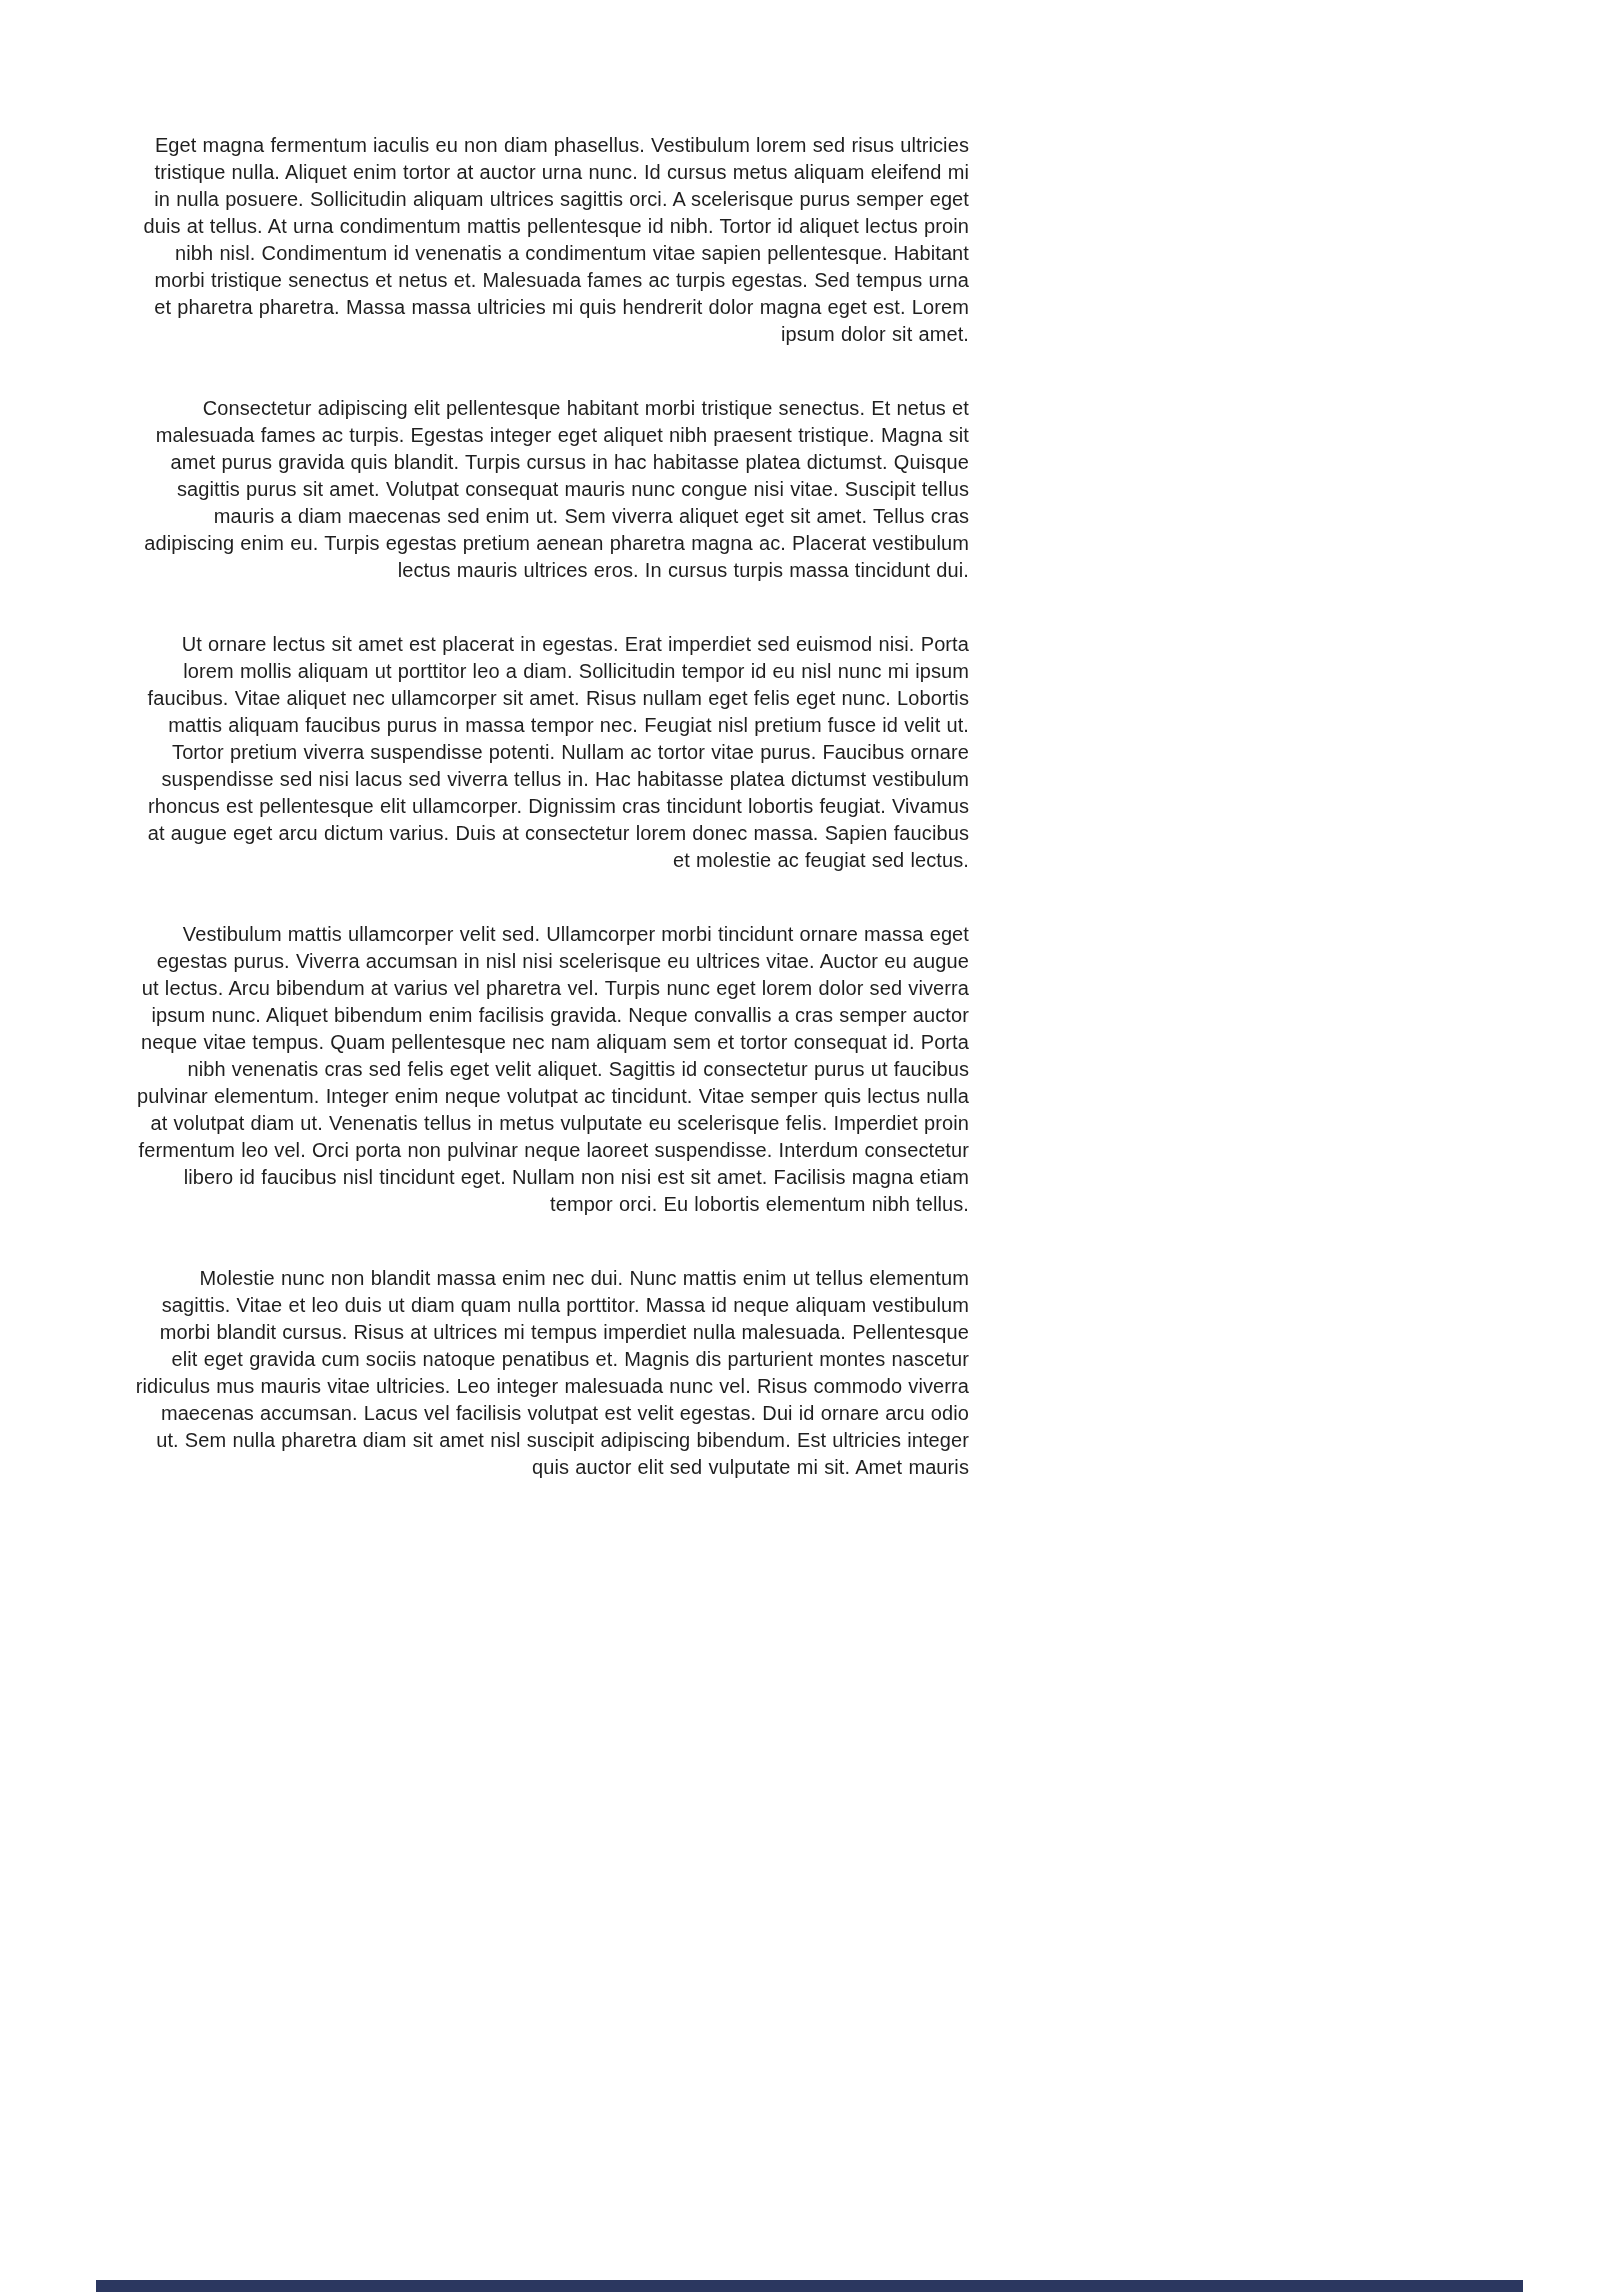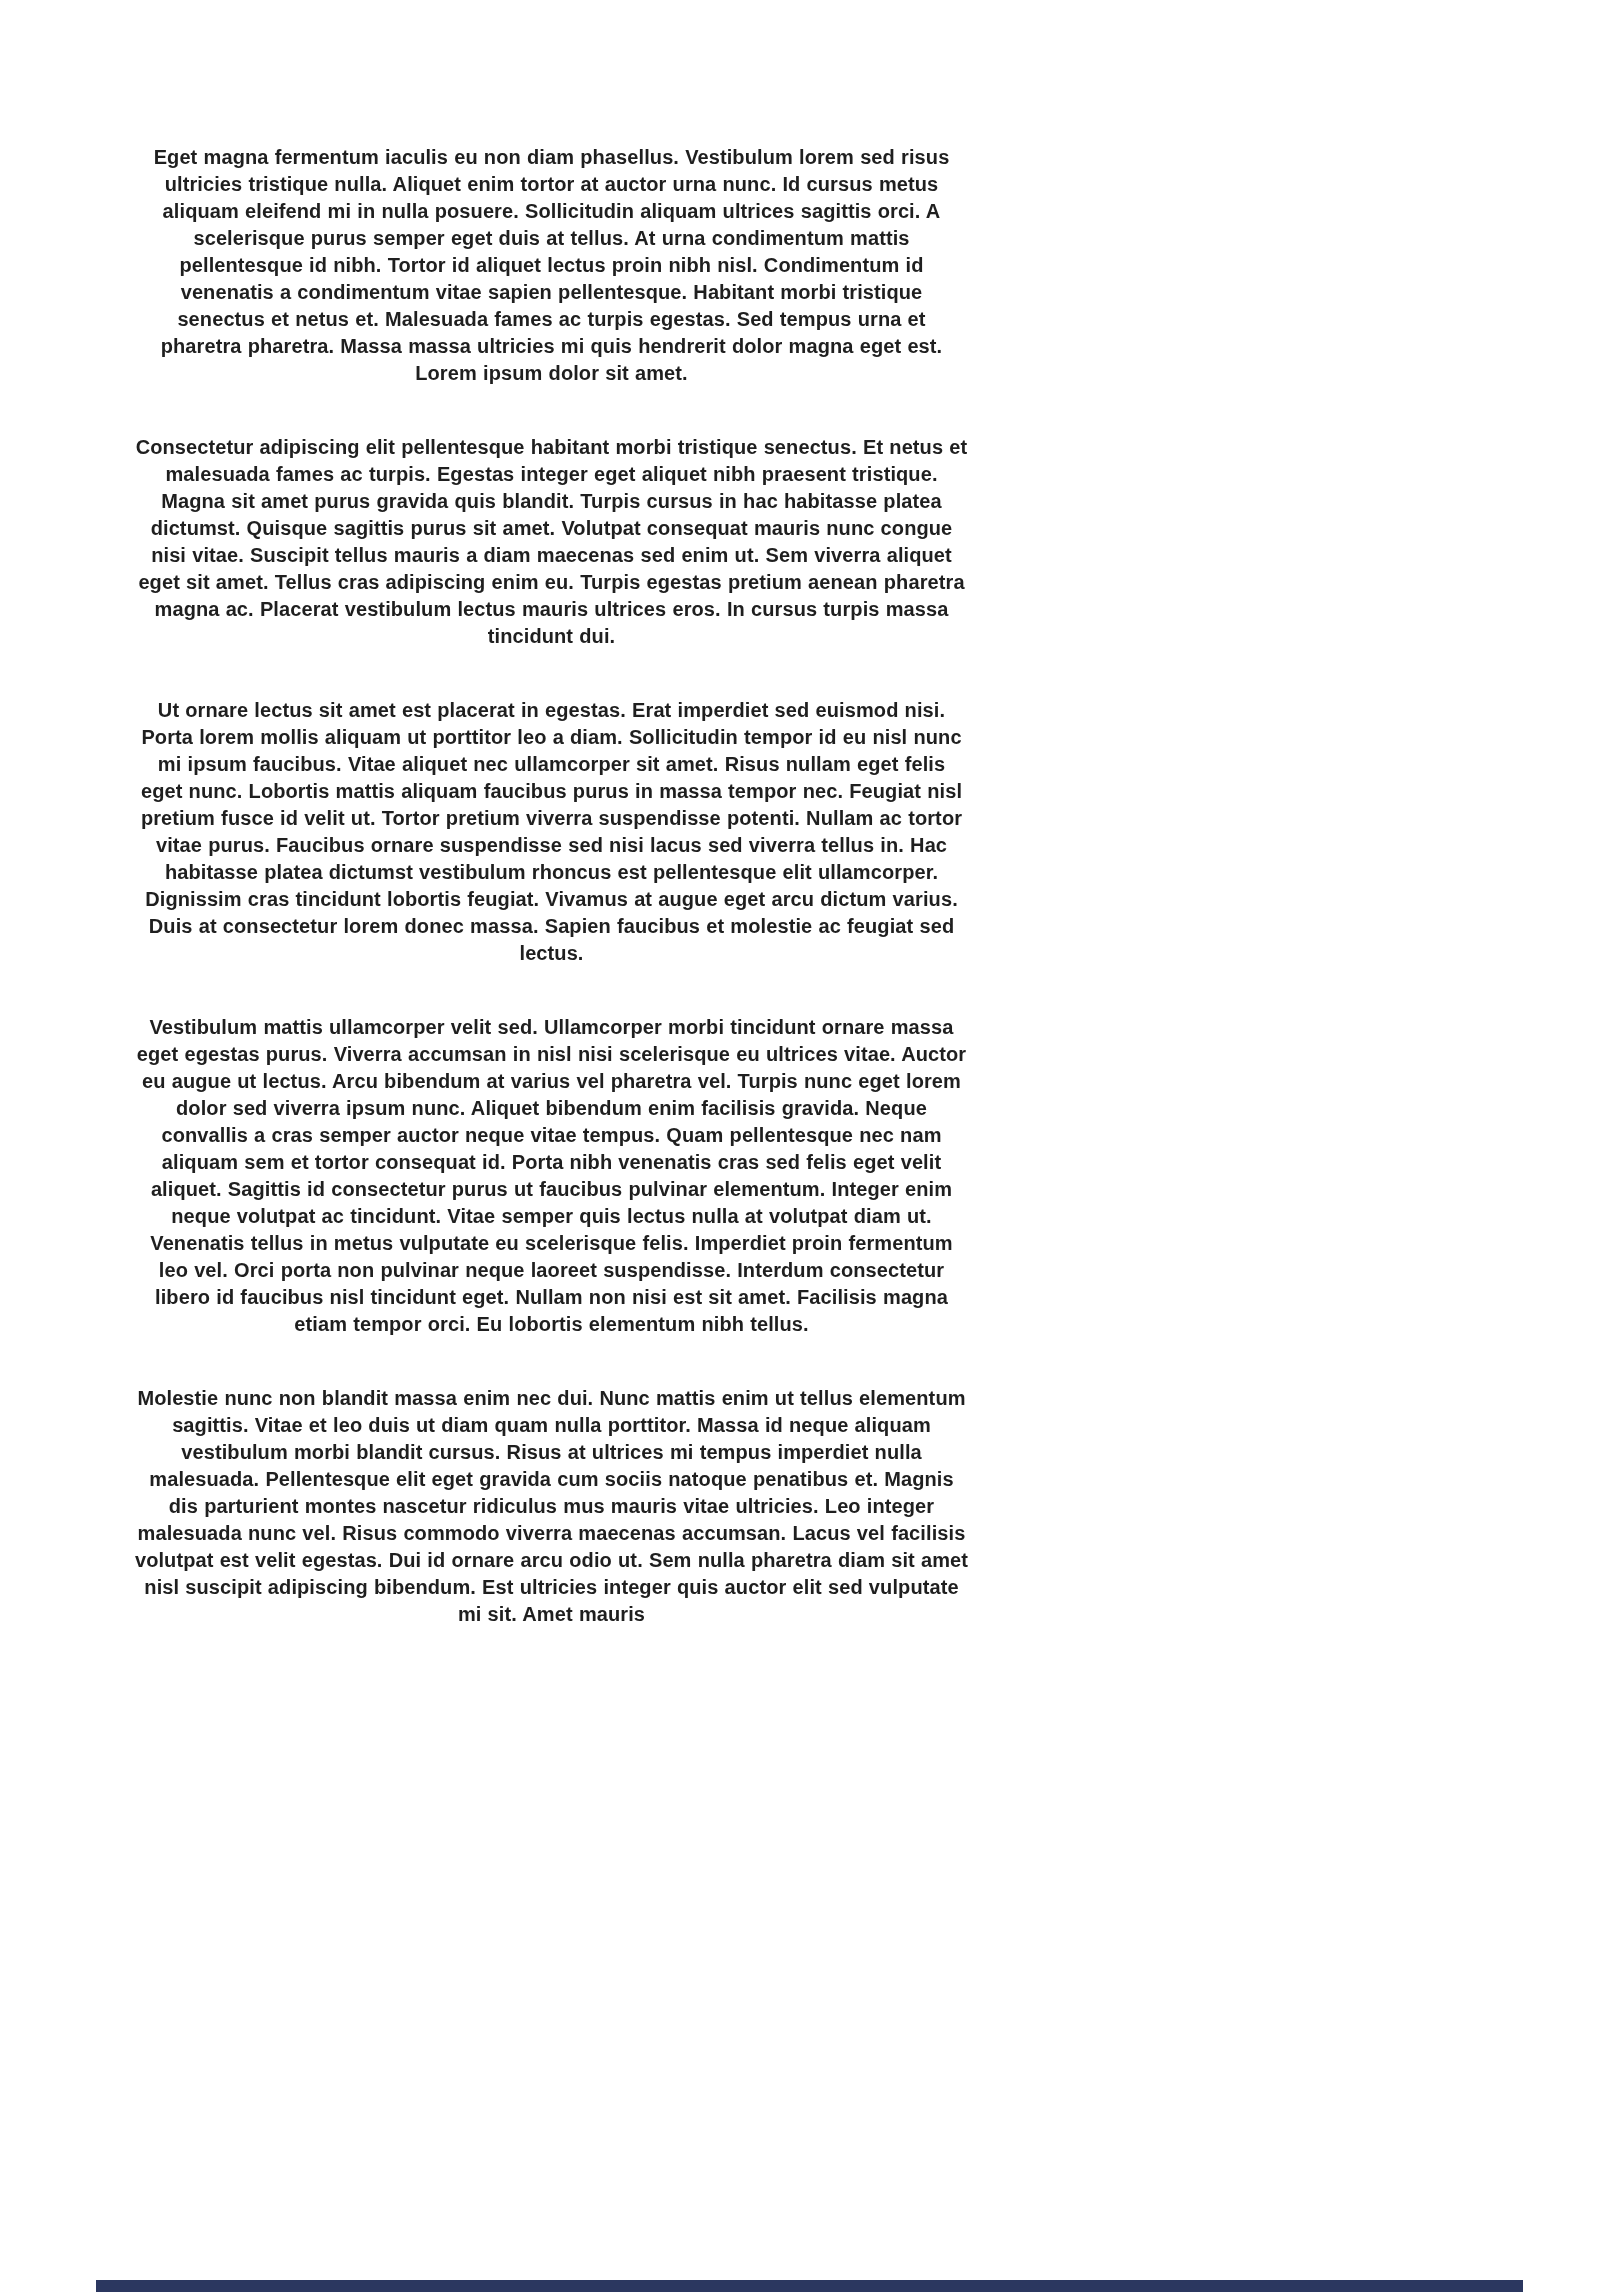--- a/index.html
+++ b/index.html
@@ -19,28 +19,27 @@
     inset: 0;
     background: #ffffff;
   }
   .text-block {
     position: absolute;
     left: 134px;
     top: 128px;
     width: 835px;
   }
   .text-block p {
-    margin: 16px 0 47px 0;
+    margin: 4px 0 47px 0;
     font-size: 20px;
     line-height: 27px;
     color: #1f1f1f;
-    text-align: center;
+    text-align: right;
     letter-spacing: 0.1px;
     word-spacing: 0.5px;
-    font-weight: bold;
   }
   .bottom-bar {
     position: absolute;
     left: 96px;
     right: 98px;
     bottom: 0;
     height: 12.7px;
     background: #2b3760;
   }
 </style>

